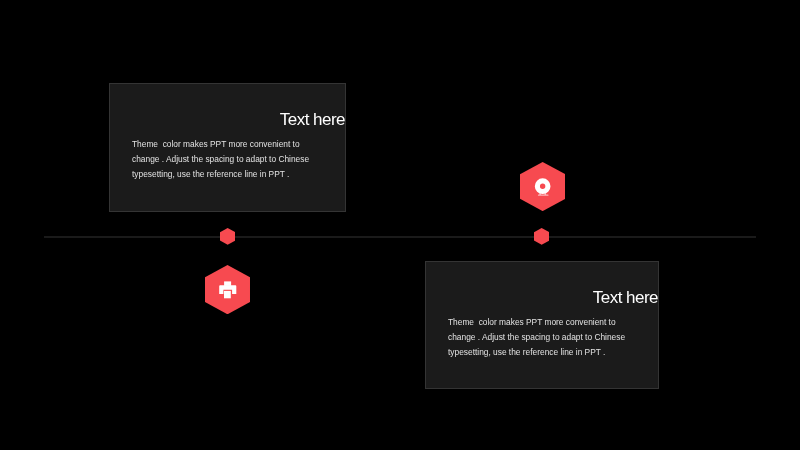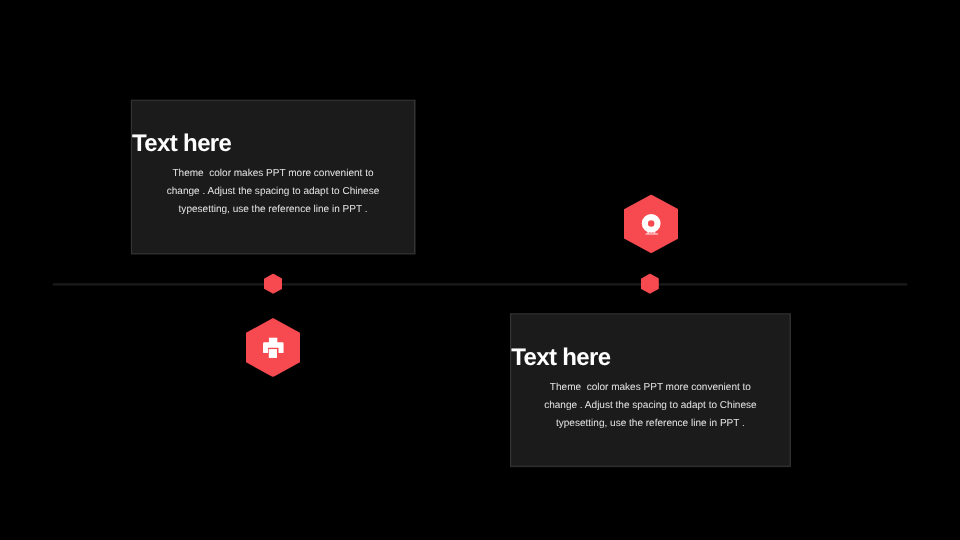--- a/index.html
+++ b/index.html
@@ -9,23 +9,23 @@
   .slide{position:relative;width:800px;height:450px;background:#000000;overflow:hidden;}
 
   
   .tl-line{position:absolute;left:44px;top:236px;width:712px;height:2px;background:#1a1a1a;}
 
   
   .card{position:absolute;background:#1b1b1b;border:1px solid #343434;
         box-sizing:border-box;will-change:transform;}
   .card-1{left:109px;top:83px;width:237px;height:129px;}
   .card-2{left:425px;top:261px;width:234px;height:128px;}
-  .card-title{text-align:left;font-weight:bold;color:#ffffff;
-              font-size:20px;letter-spacing:-0.52px;line-height:14px;margin-top:29px;}
-  .card-body{text-align:center;color:#e2e2e2;white-space:pre-wrap;
+  .card-title{text-align:right;font-weight:normal;color:#ffffff;
+              font-size:17px;letter-spacing:-0.52px;line-height:14px;margin-top:29px;}
+  .card-body{text-align:left;color:#e2e2e2;white-space:pre-wrap;
              font-size:8.37px;line-height:15.2px;margin:10px 22px 0;}
 
   
   .hex{position:absolute;}
   .hex svg{display:block;}
   .hex-printer{left:205.3px;top:265.1px;width:45px;height:49.3px;}
   .hex-webcam {left:519.5px;top:162.3px;width:45.3px;height:49.1px;}
   .node-left  {left:220.2px;top:228.3px;width:15.3px;height:16.8px;}
   .node-right {left:534.2px;top:228.3px;width:15.3px;height:16.8px;}
 </style>

